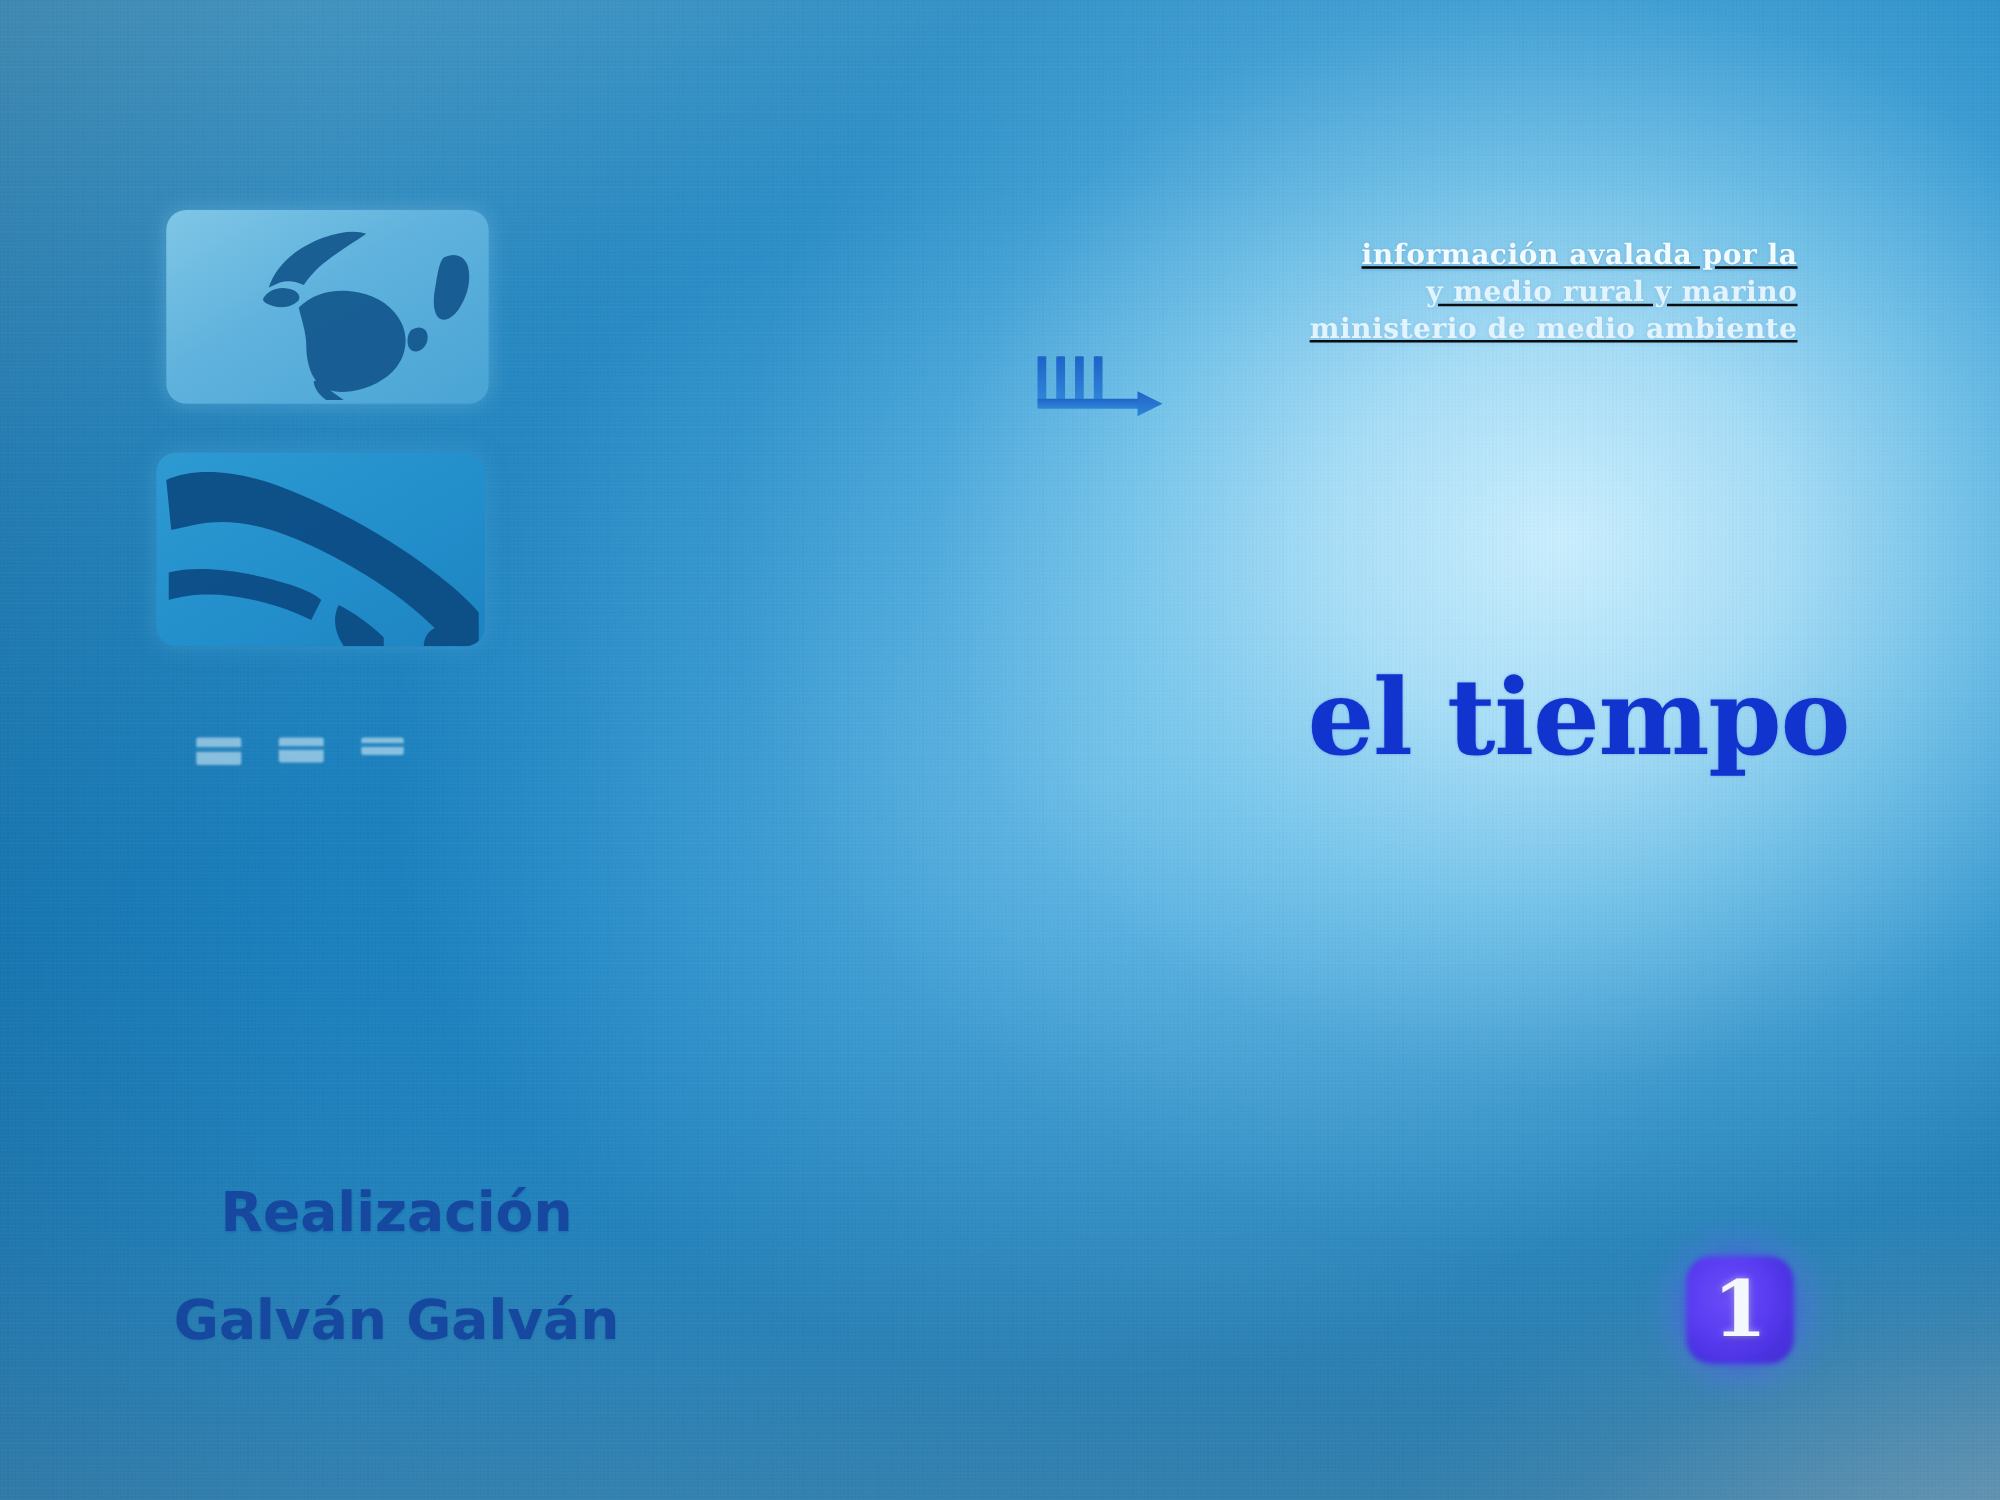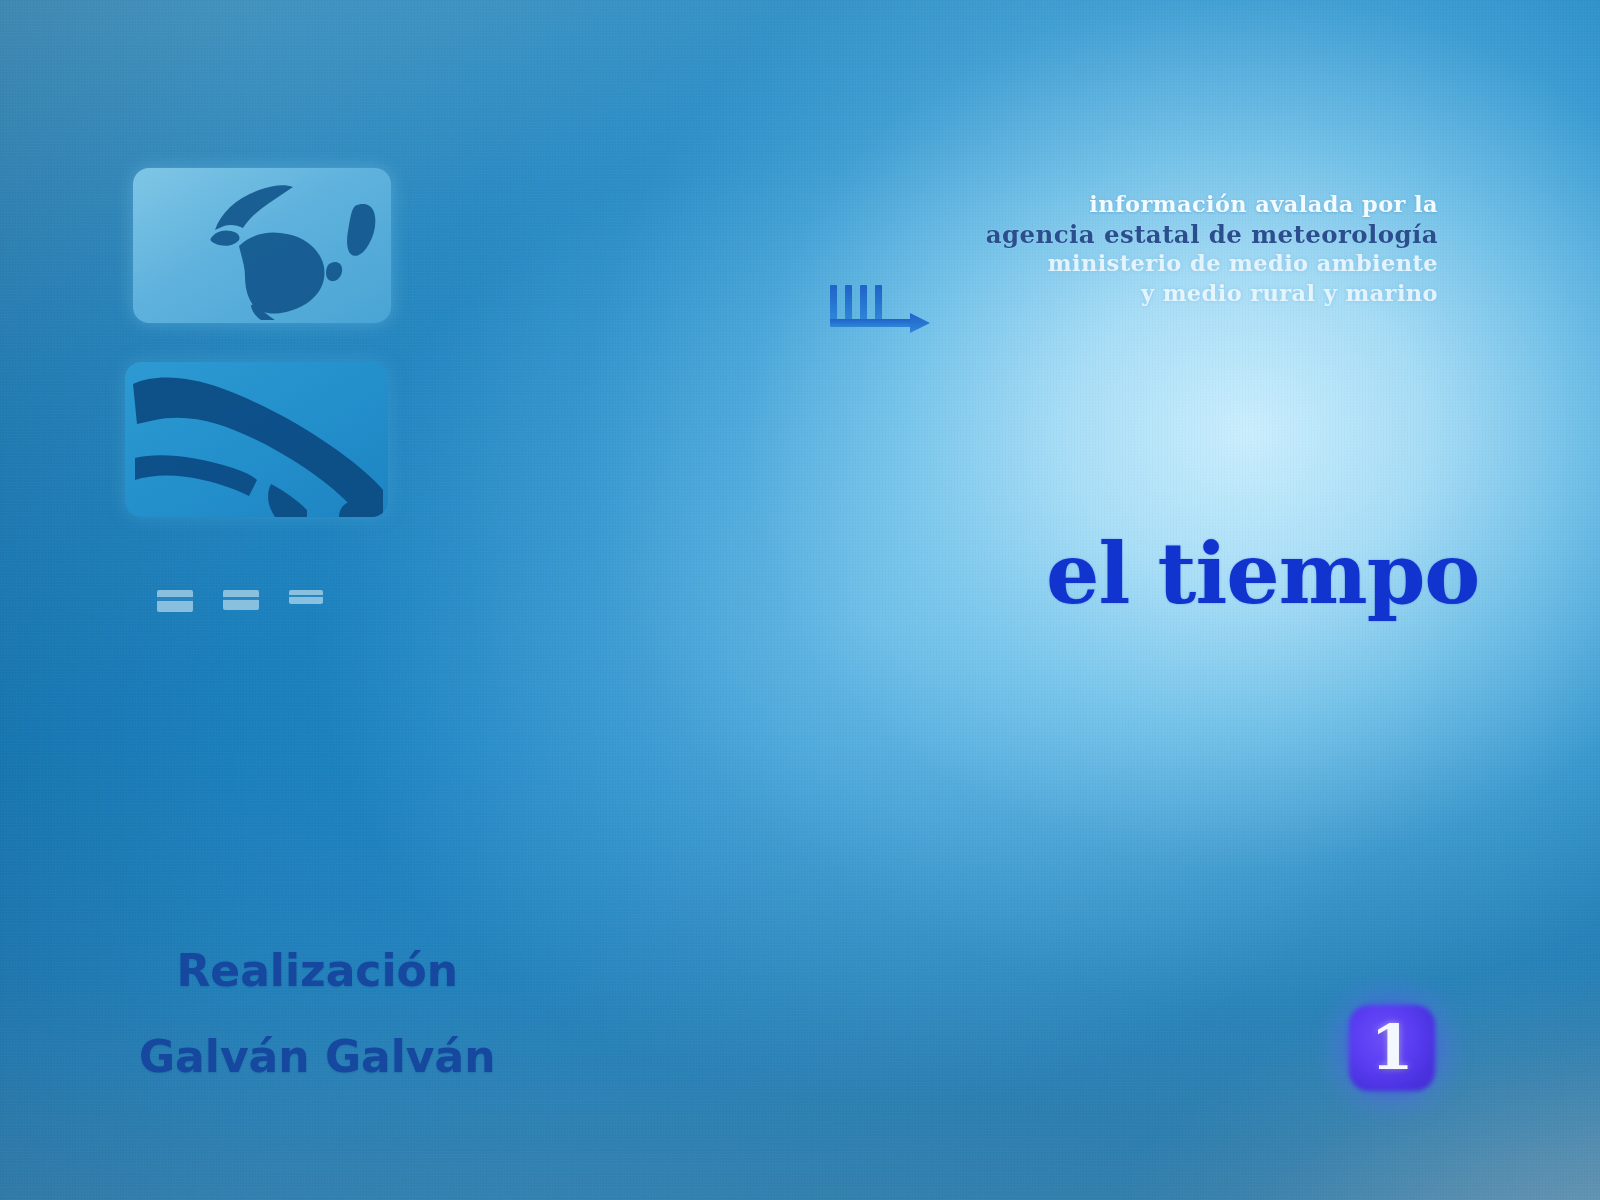--- a/index.html
+++ b/index.html
@@ -152,20 +152,21 @@
     right: 162px;
     top: 190px;
     width: 620px;
     text-align: right;
     font-family: "DejaVu Serif", serif;
     font-weight: bold;
     font-size: 22.5px;
     line-height: 29.5px;
     letter-spacing: 0.4px;
     white-space: nowrap;
+    text-decoration: underline;
   }
   .ac-line { display: block; }
   .ac-line.light {
     color: #f2fbff;
     text-shadow: 0 0 3px rgba(120,185,225,0.75), 0 1px 2px rgba(60,130,180,0.35);
   }
   .ac-line.dark {
     color: #2b4f8e;
     font-size: 24.5px;
     text-shadow: 0 0 2px rgba(190,225,245,0.55);
@@ -325,23 +326,22 @@
         <rect x="34" y="4" width="7" height="36" rx="1"></rect>
         <rect x="49" y="4" width="7" height="36" rx="1"></rect>
         <rect x="4" y="38" width="84" height="8" rx="1"></rect>
         <path d="M84 32 L104 42 L84 52 Z"></path>
       </g>
     </svg>
   </div>
 
   <div id="agency-credit">
     <span class="ac-line light">información avalada por la</span>
-    <span class="ac-line dark">agencia estatal de meteorología</span>
+    <span class="ac-line pale">y medio rural y marino</span>
     <span class="ac-line pale">ministerio de medio ambiente</span>
-    <span class="ac-line pale">y medio rural y marino</span>
   </div>
 
   <div id="wordmark">el tiempo</div>
 
   <div id="credits">
     <span class="credit-line">Realización</span>
     <span class="credit-line">Galván Galván</span>
   </div>
 
   <div id="channel-badge">

